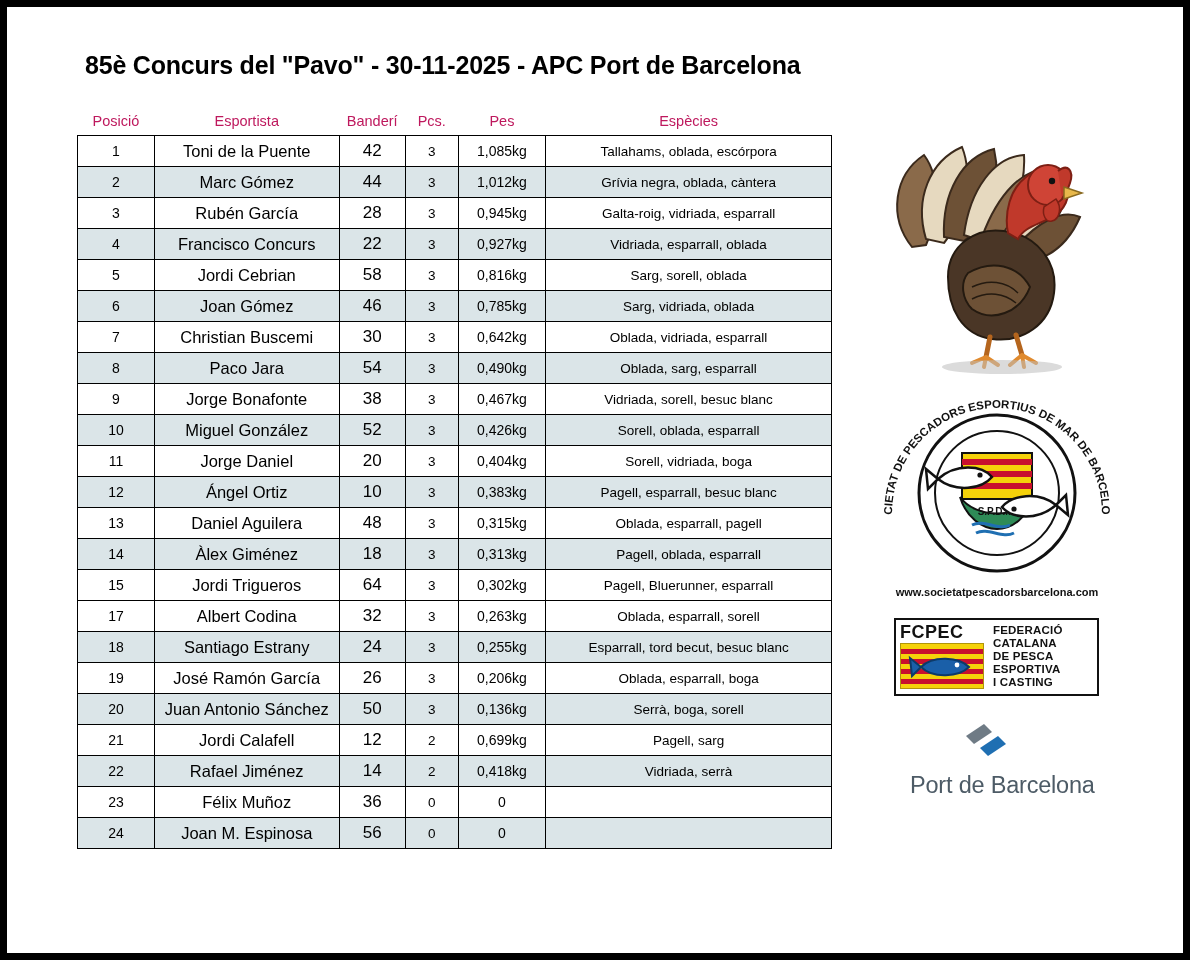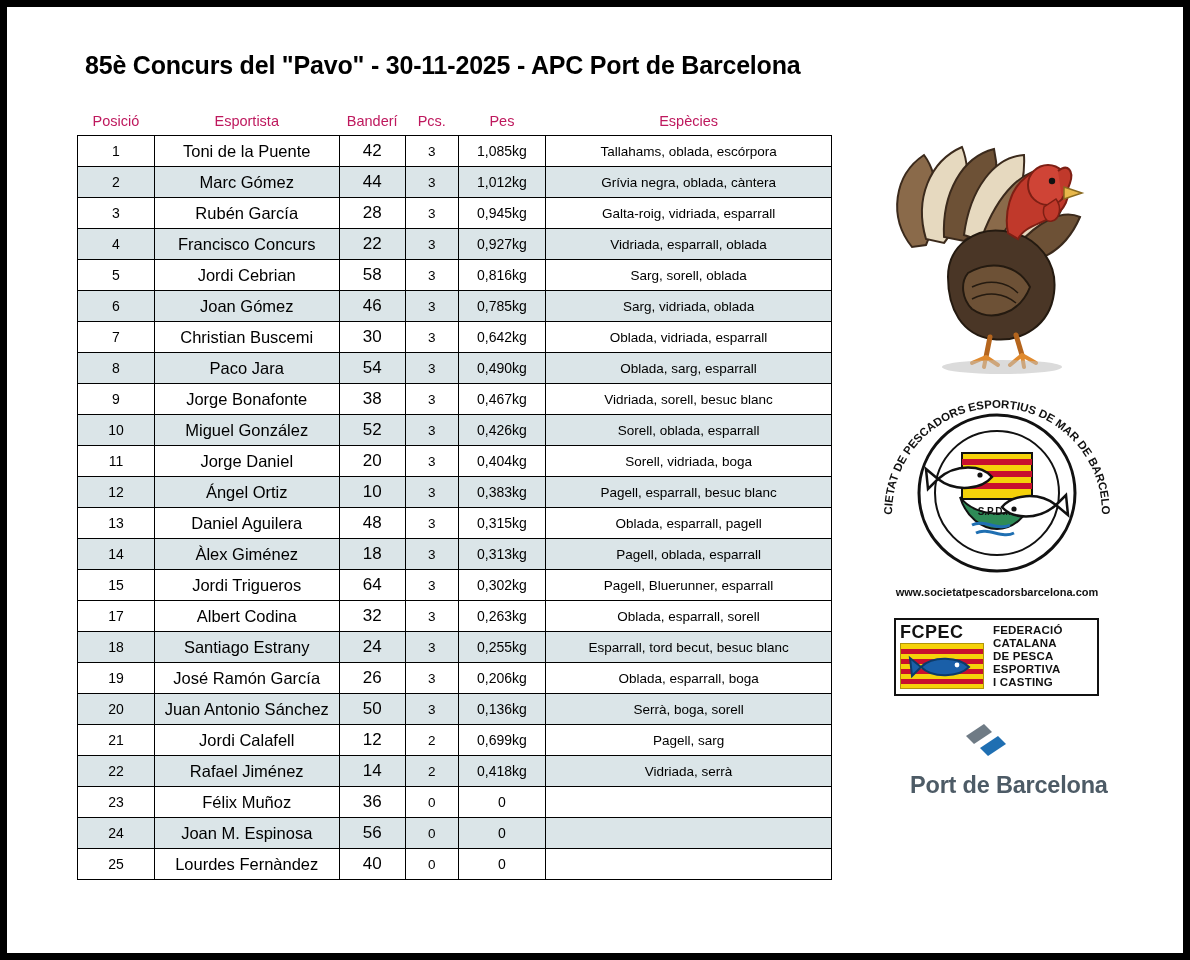--- a/index.html
+++ b/index.html
@@ -152,21 +152,20 @@
     line-height: 1.12;
     color: #111;
     letter-spacing: 0.2px;
   }
   .pob {
     position: relative;
     margin-top: 26px;
     margin-left: 58px;
     width: 230px;
     height: 84px;
-    font-weight: bold;
   }
   .pob-mark { width: 48px; height: 40px; margin-left: 52px; }
   .pob-text {
     margin-top: 6px;
     font-size: 23.5px;
     color: #4d5b66;
     letter-spacing: -0.2px;
   }
 </style>
 </head>
@@ -370,28 +369,20 @@
             <td class="name">Félix Muñoz</td>
             <td class="flag">36</td>
             <td class="pcs">0</td>
             <td class="weight">0</td>
             <td class="spec"></td>
           </tr>
         <tr class="alt">
             <td class="pos">24</td>
             <td class="name">Joan M. Espinosa</td>
             <td class="flag">56</td>
-            <td class="pcs">0</td>
-            <td class="weight">0</td>
-            <td class="spec"></td>
-          </tr>
-        <tr>
-            <td class="pos">25</td>
-            <td class="name">Lourdes Fernàndez</td>
-            <td class="flag">40</td>
             <td class="pcs">0</td>
             <td class="weight">0</td>
             <td class="spec"></td>
           </tr>
       </tbody>
     </table>
   </div>
 
   <div class="right-col">
 

